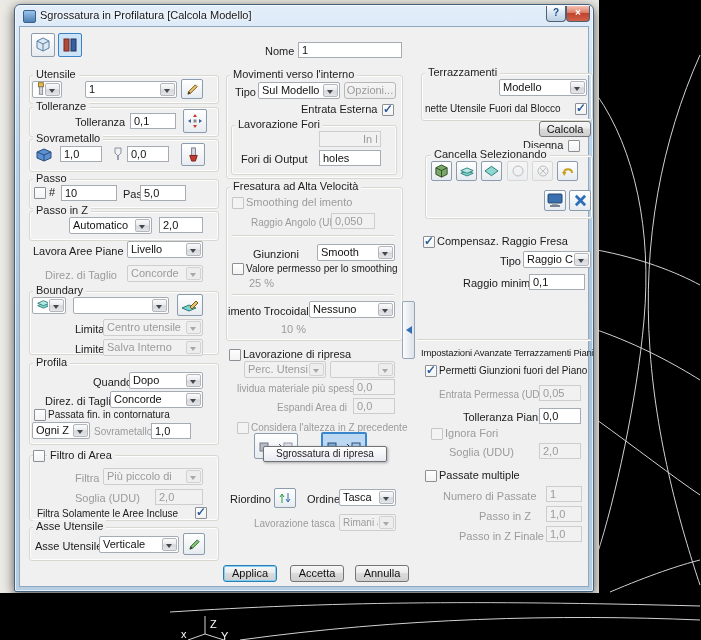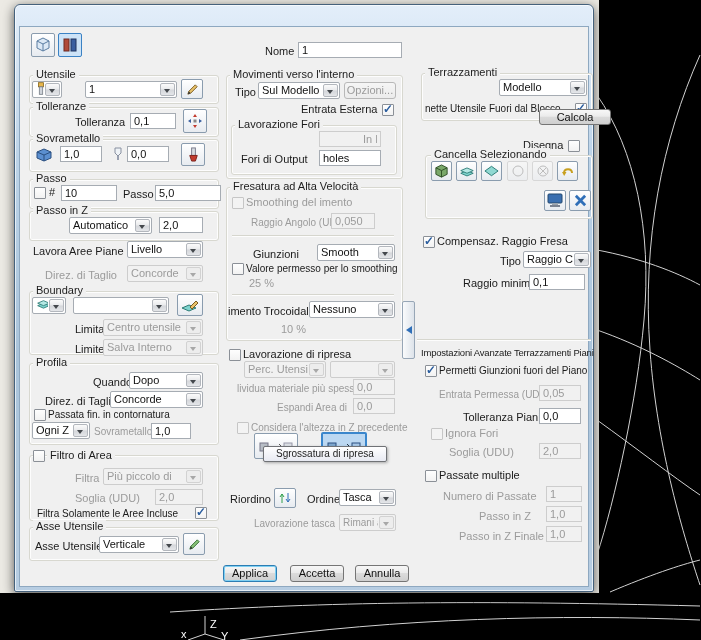--- a/index.html
+++ b/index.html
@@ -89,20 +89,26 @@
     <path d="M205 634 L205 616 M205 634 L188 640 M205 634 L224 640"></path>
   </g>
 </svg>
 <div class="axis-lbl" style="left:210px;top:618px">Z</div>
 <div class="axis-lbl" style="left:181px;top:628px">x</div>
 <div class="axis-lbl" style="left:221px;top:630px">Y</div>
 
 <div class="desk" style="z-index:2"></div>
 
 <div class="dialog">
+  <div class="titlebar">
+    <span class="title-icon"></span>
+    <span class="title-text">Sgrossatura in Profilatura [Calcola Modello]</span>
+    <span class="capbtn helpbtn">?</span>
+    <span class="capbtn closebtn">×</span>
+  </div>
   <div class="client"></div>
 
   <div class="ibtn" style="left:16px;top:28px;width:24px;height:24px">
     <svg width="16" height="16" viewBox="0 0 16 16">
         <path d="M8 1 14 4 14 11 8 14 2 11 2 4Z" fill="#dce9f5" stroke="#5a7da2"></path>
         <path d="M2 4 8 7 14 4 M8 7 8 14" stroke="#5a7da2" fill="none"></path>
       </svg>
   </div>
   <div class="ibtn sel" style="left:43px;top:28px;width:24px;height:24px">
     <svg width="16" height="16" viewBox="0 0 16 16">
@@ -169,21 +175,21 @@
         <path d="M4 9 H12 L10 15 H6Z" fill="#c23b2e" stroke="#7a201a"></path>
       </svg>
   </div>
 
   <div class="grp" style="left:14px;top:174px;width:188px;height:28px"></div>
   <div class="grp-t" style="left:18px;top:167px">Passo</div>
   <span class="chk" style="left:19px;top:182px"></span>
   <div class="lbl" style="left:34px;top:181px">#</div>
   <input class="inp" style="left: 46px; top: 180px; width: 56px;" value="10">
   <div class="lbl" style="left:108px;top:183px">Passo</div>
-  <input class="inp" style="left: 140px; top: 180px; width: 66px;" value="5,0">
+  <input class="inp" style="left: 125px; top: 180px; width: 46px;" value="5,0">
 
   <div class="grp" style="left:14px;top:206px;width:188px;height:28px"></div>
   <div class="grp-t" style="left:18px;top:199px">Passo in Z</div>
   <div class="combo" style="left:54px;top:212px;width:83px">
     <span class="t">Automatico</span>
       <span class="a"></span>
   </div>
   <input class="inp" style="left: 144px; top: 212px; width: 44px;" value="2,0">
 
   <div class="lbl" style="left:18px;top:240px">Lavora Aree Piane</div>
@@ -368,21 +374,21 @@
   <div class="side-tab" style="left:387px;top:296px"></div>
 
   <div class="grp" style="left:406px;top:68px;width:170px;height:46px"></div>
   <div class="grp-t" style="left:410px;top:61px">Terrazzamenti</div>
   <div class="combo" style="left:484px;top:74px;width:88px">
     <span class="t">Modello</span>
       <span class="a"></span>
   </div>
   <div class="lbl s10" style="left:410px;top:98px">nette Utensile Fuori dal Blocco</div>
   <span class="chk on" style="left:560px;top:98px"></span>
-  <div class="btn" style="left:524px;top:104px;width:72px;height:16px">Calcola</div>
+  <div class="btn" style="left:524px;top:116px;width:52px;height:16px">Calcola</div>
   <div class="lbl" style="left:508px;top:134px">Disegna</div>
   <span class="chk" style="left:553px;top:135px"></span>
 
   <div class="grp" style="left:410px;top:150px;width:166px;height:62px"></div>
   <div class="grp-t" style="left:416px;top:143px">Cancella Selezionando</div>
   <div class="ibtn" style="left:416px;top:156px;width:21px;height:20px">
     <svg width="15" height="15" viewBox="0 0 16 16">
         <path d="M8 1 14 4 14 11 8 14 2 11 2 4Z" fill="#7aa86a" stroke="#2f4f26"></path>
         <path d="M2 4 8 7 14 4 M8 7 8 14" stroke="#2f4f26" fill="none"></path>
       </svg>

